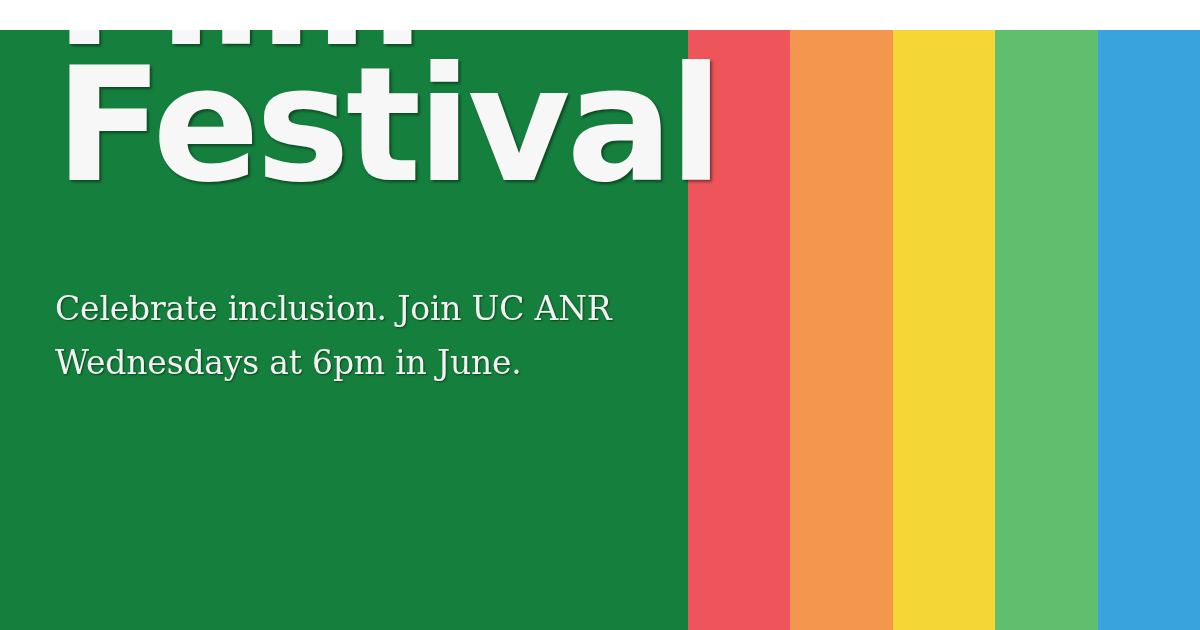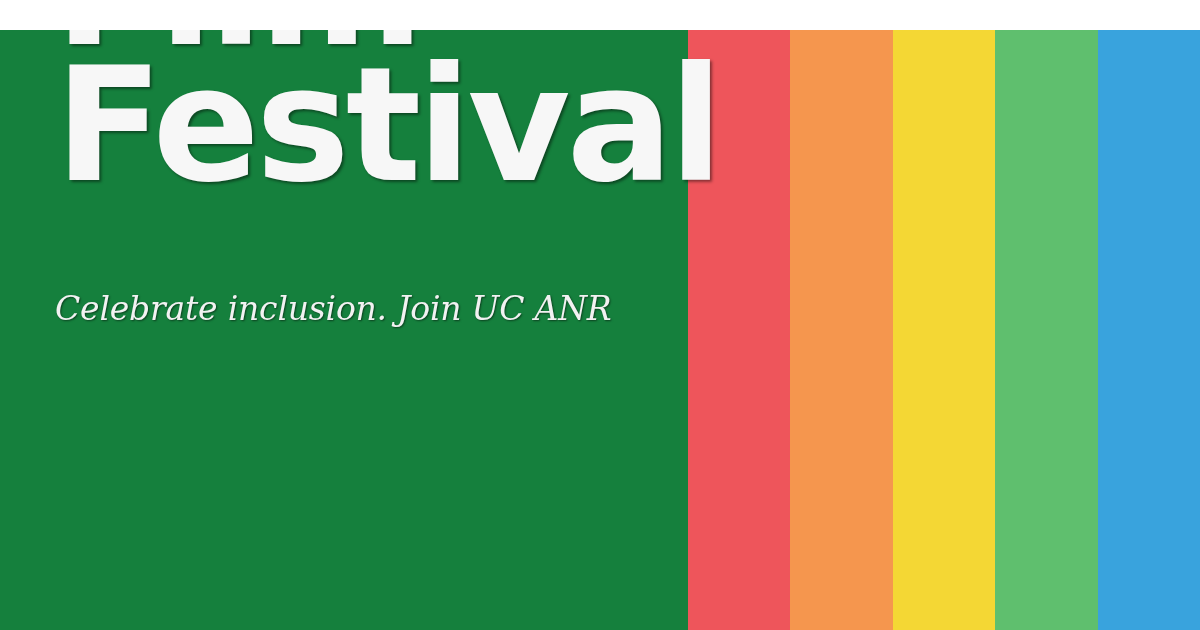--- a/index.html
+++ b/index.html
@@ -68,21 +68,20 @@
     color: #f2f2f2;
     font-family: "DejaVu Serif", "Liberation Serif", serif;
     font-size: 33px;
     line-height: 1.64;
     letter-spacing: -0.2px;
     text-shadow: 1px 1px 2px rgba(0,0,0,0.5);
   }
   .body-copy .copy-line {
     display: block;
     white-space: nowrap;
-    font-style: italic;
   }
 </style>
 </head>
 <body>
 
 <div id="poster" style="background: #15803d; margin-top: 30px;">
 
   <div class="stripe-band">
     <div class="stripe" style="background: rgb(238, 85, 91);"></div>
     <div class="stripe" style="background: rgb(245, 150, 78);"></div>
@@ -91,15 +90,16 @@
     <div class="stripe" style="background: rgb(57, 163, 221);"></div>
   </div>
 
   <h1 class="headline" style="color: rgb(247, 247, 247);">
     <span class="line line-1">Film</span>
     <span class="line line-2">Festival</span>
   </h1>
 
   <p class="body-copy" style="color: rgb(242, 242, 242);">
     <span class="copy-line">Celebrate inclusion. Join UC ANR</span>
+    <span class="copy-line">Wednesdays at 6pm in June.</span>
   </p>
 
 </div>
 
 </body></html>

